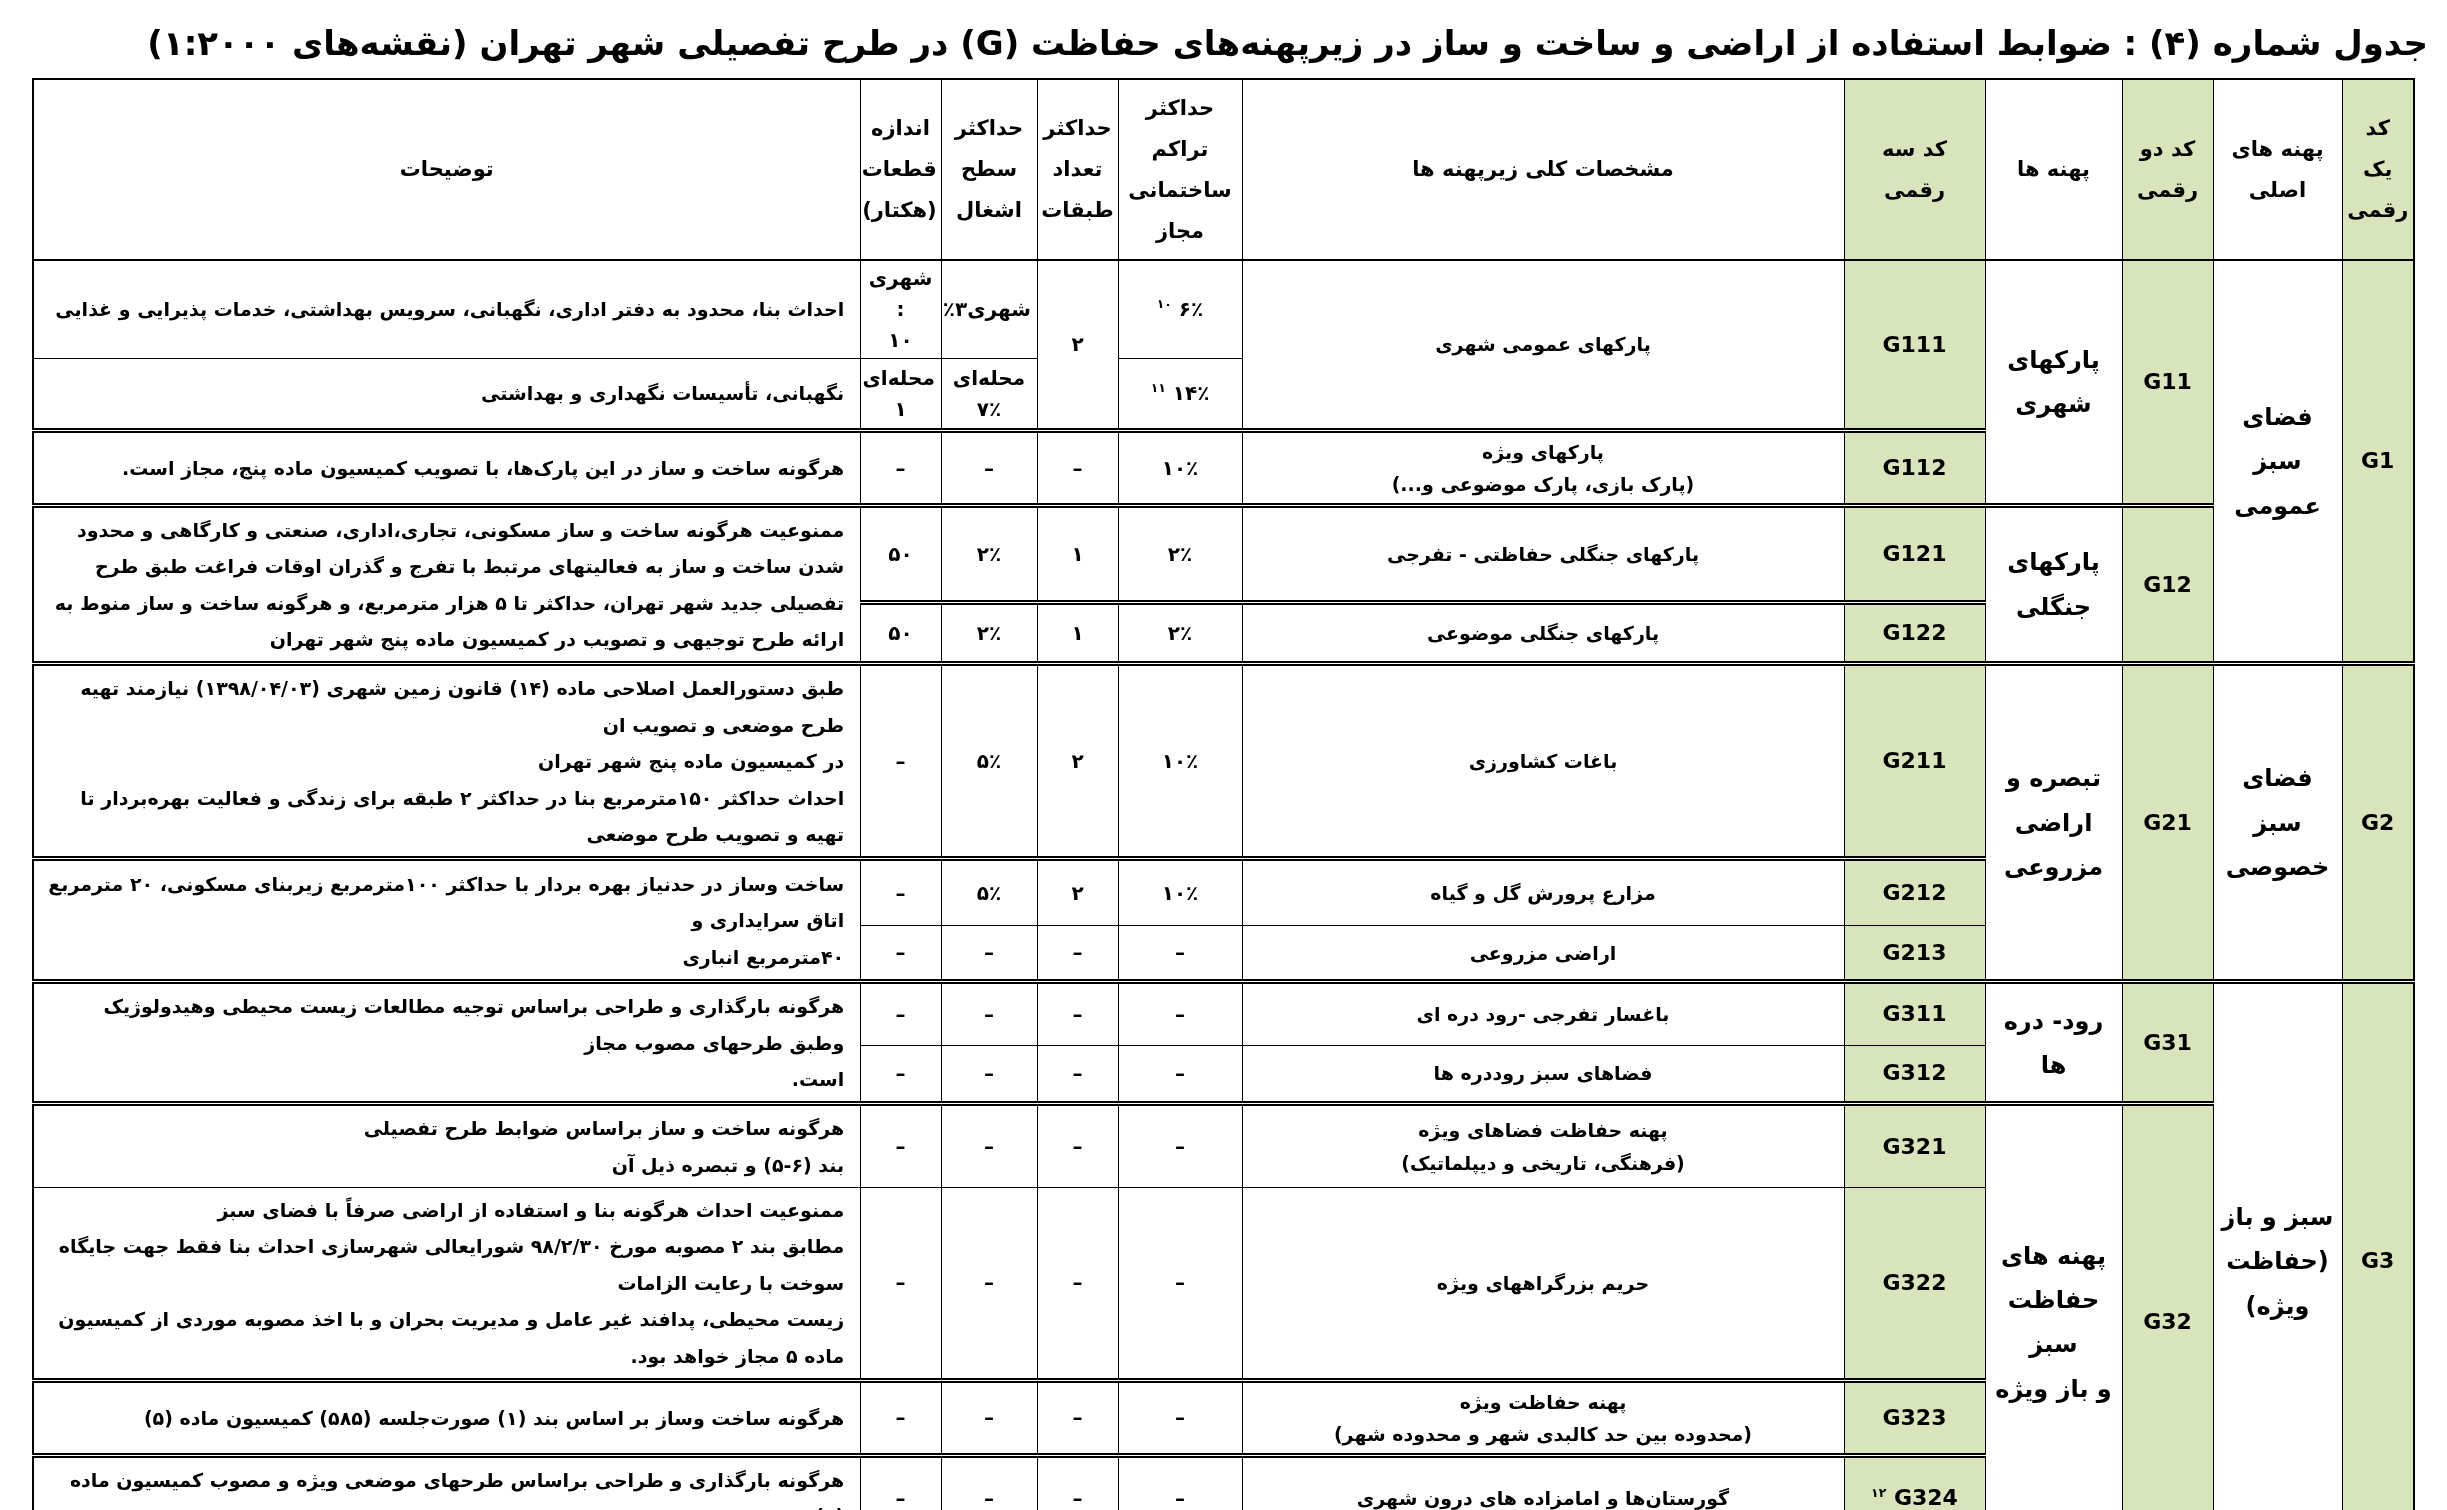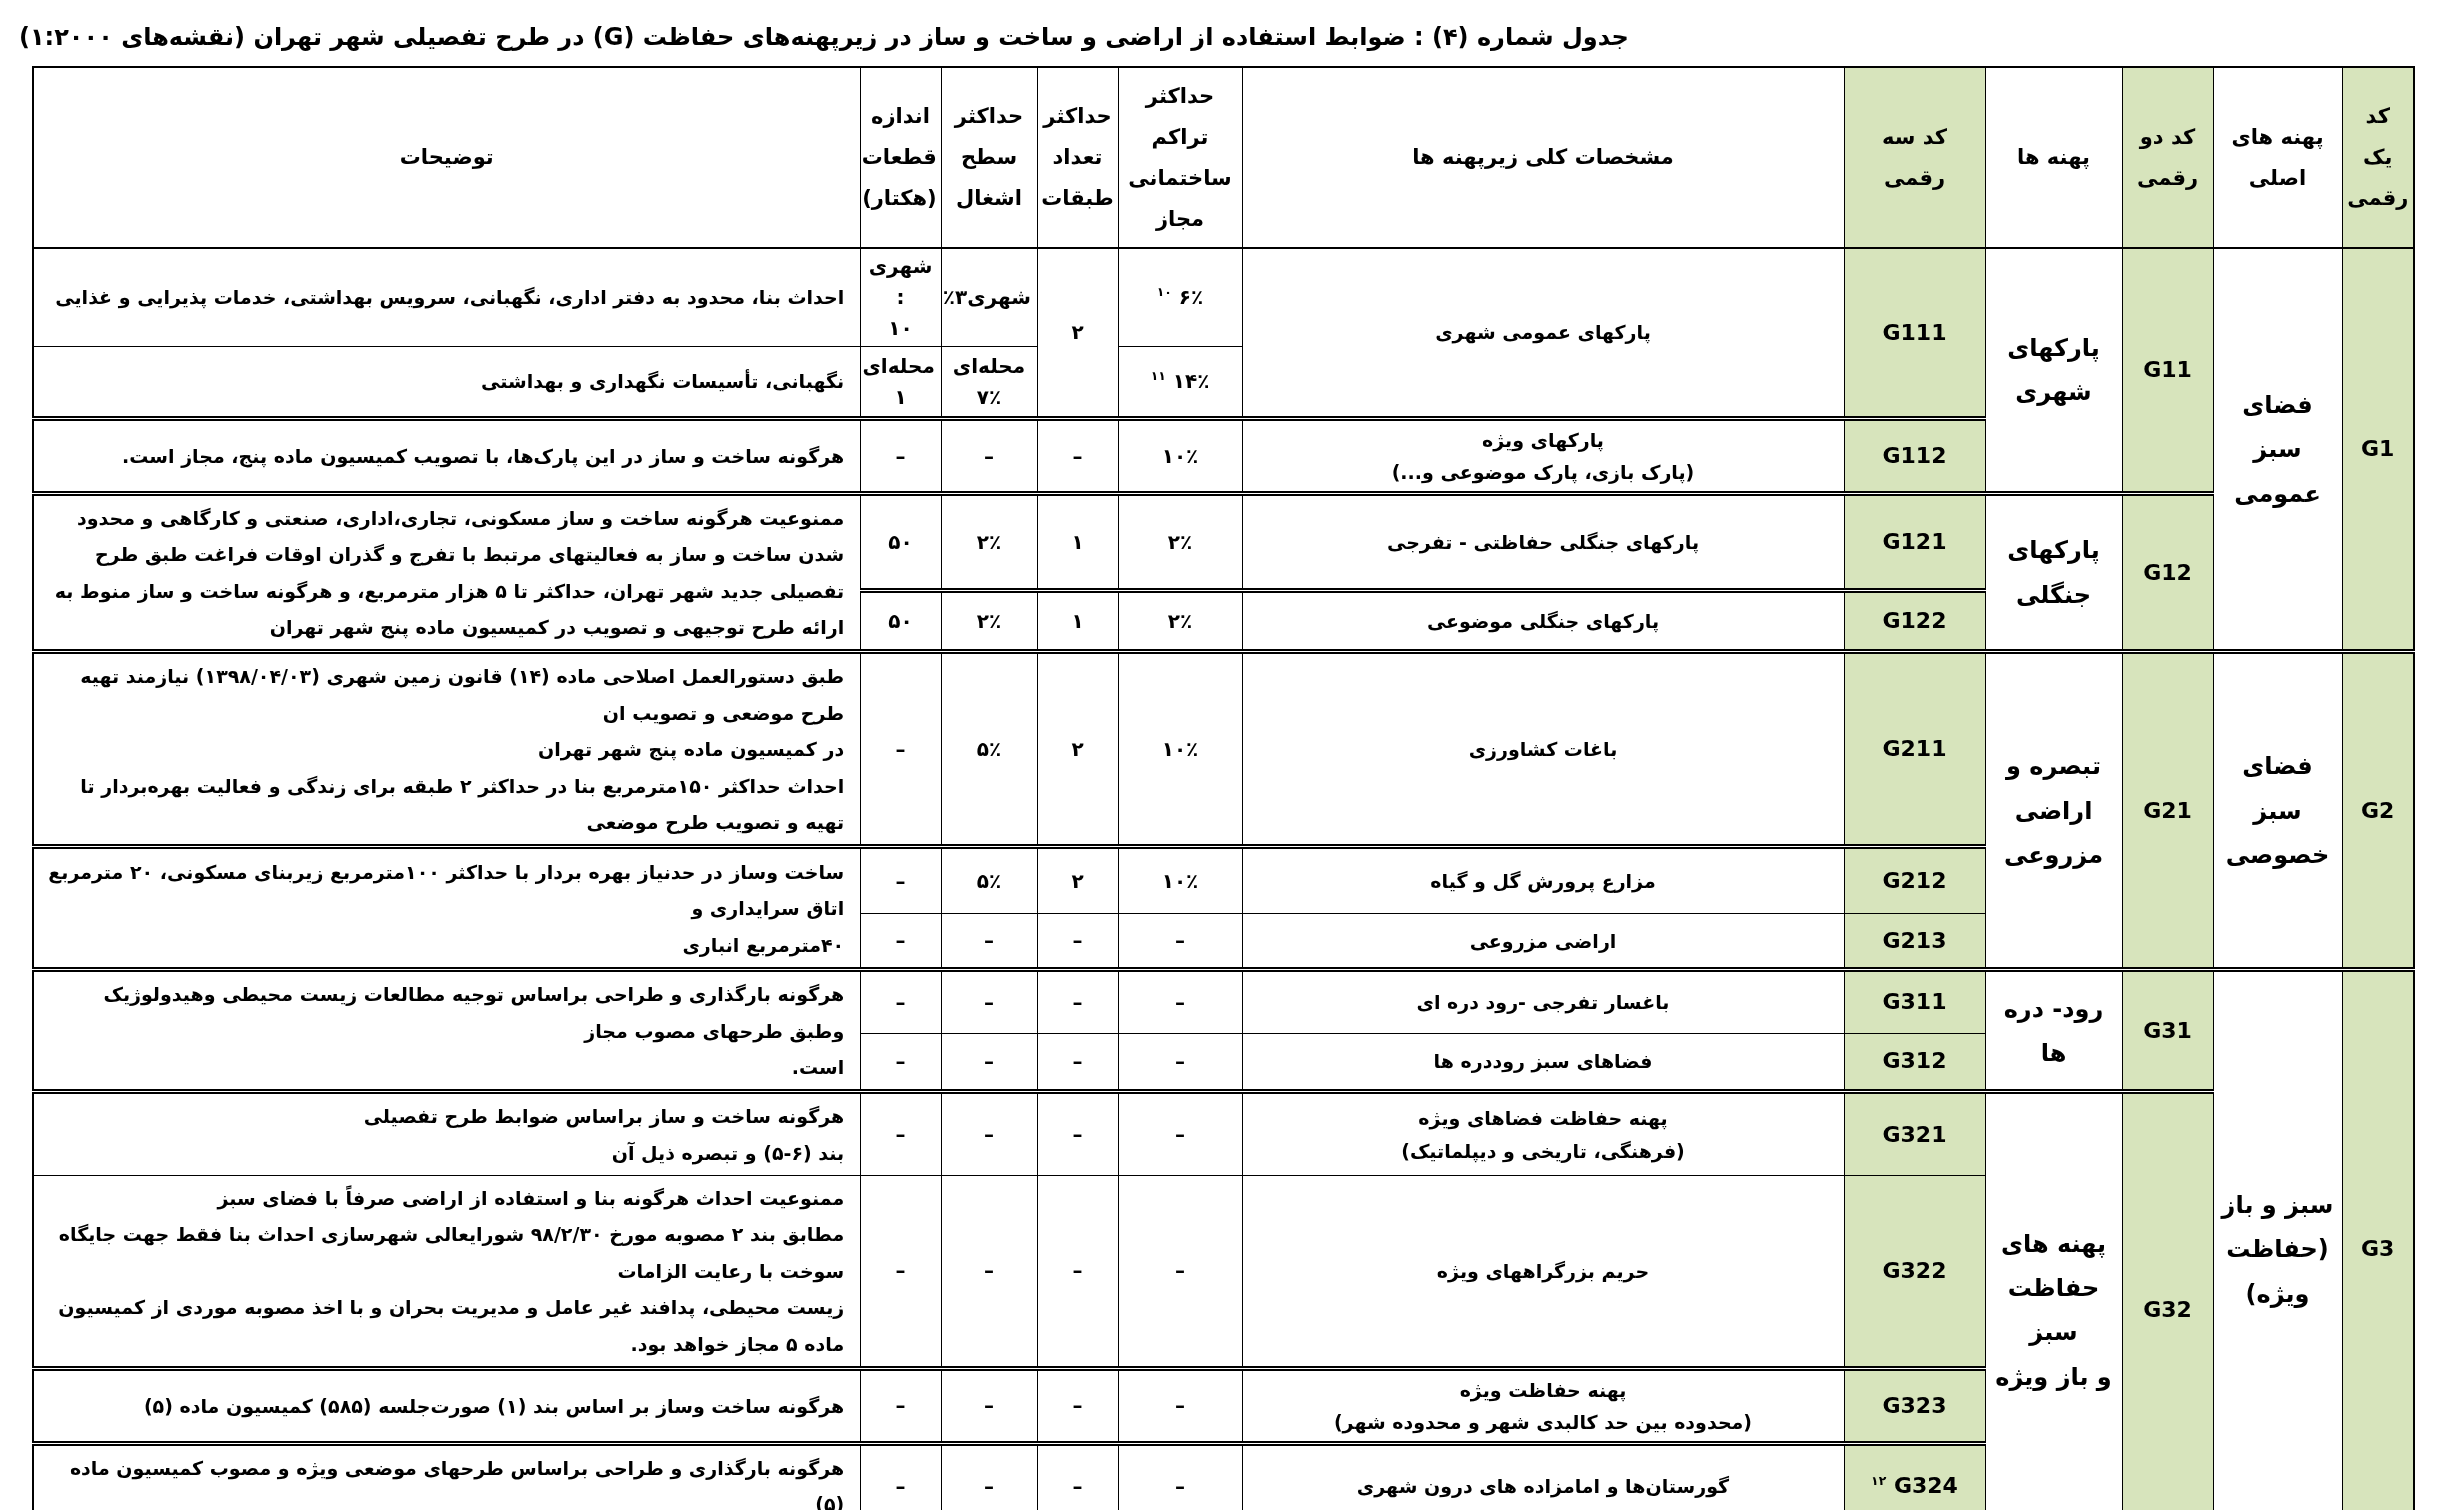--- a/index.html
+++ b/index.html
@@ -2,21 +2,21 @@
 <html lang="fa" dir="rtl"><head>
 <meta charset="utf-8">
 <style>
   html,body{margin:0;padding:0;}
   body{
     width:2447px;height:1510px;background:#ffffff;color:#000;
     font-family:"DejaVu Sans","Liberation Sans",sans-serif;
     font-weight:bold;direction:rtl;overflow:hidden;
   }
   .title{
-    text-align:left;font-size:24px;margin:23px 19px 15.3px 19px;
+    text-align:right;font-size:34px;margin:23px 19px 15.3px 19px;
     letter-spacing:0;
   }
   table{
     border-collapse:collapse;table-layout:fixed;width:2380px;margin:0 auto;
     border:2.9px solid #000;
   }
   th,td{
     border:1.9px solid #000;text-align:center;vertical-align:middle;
     white-space:pre-line;padding:1.9px 5.7px;font-size:20px;line-height:1.55;
     overflow:hidden;

